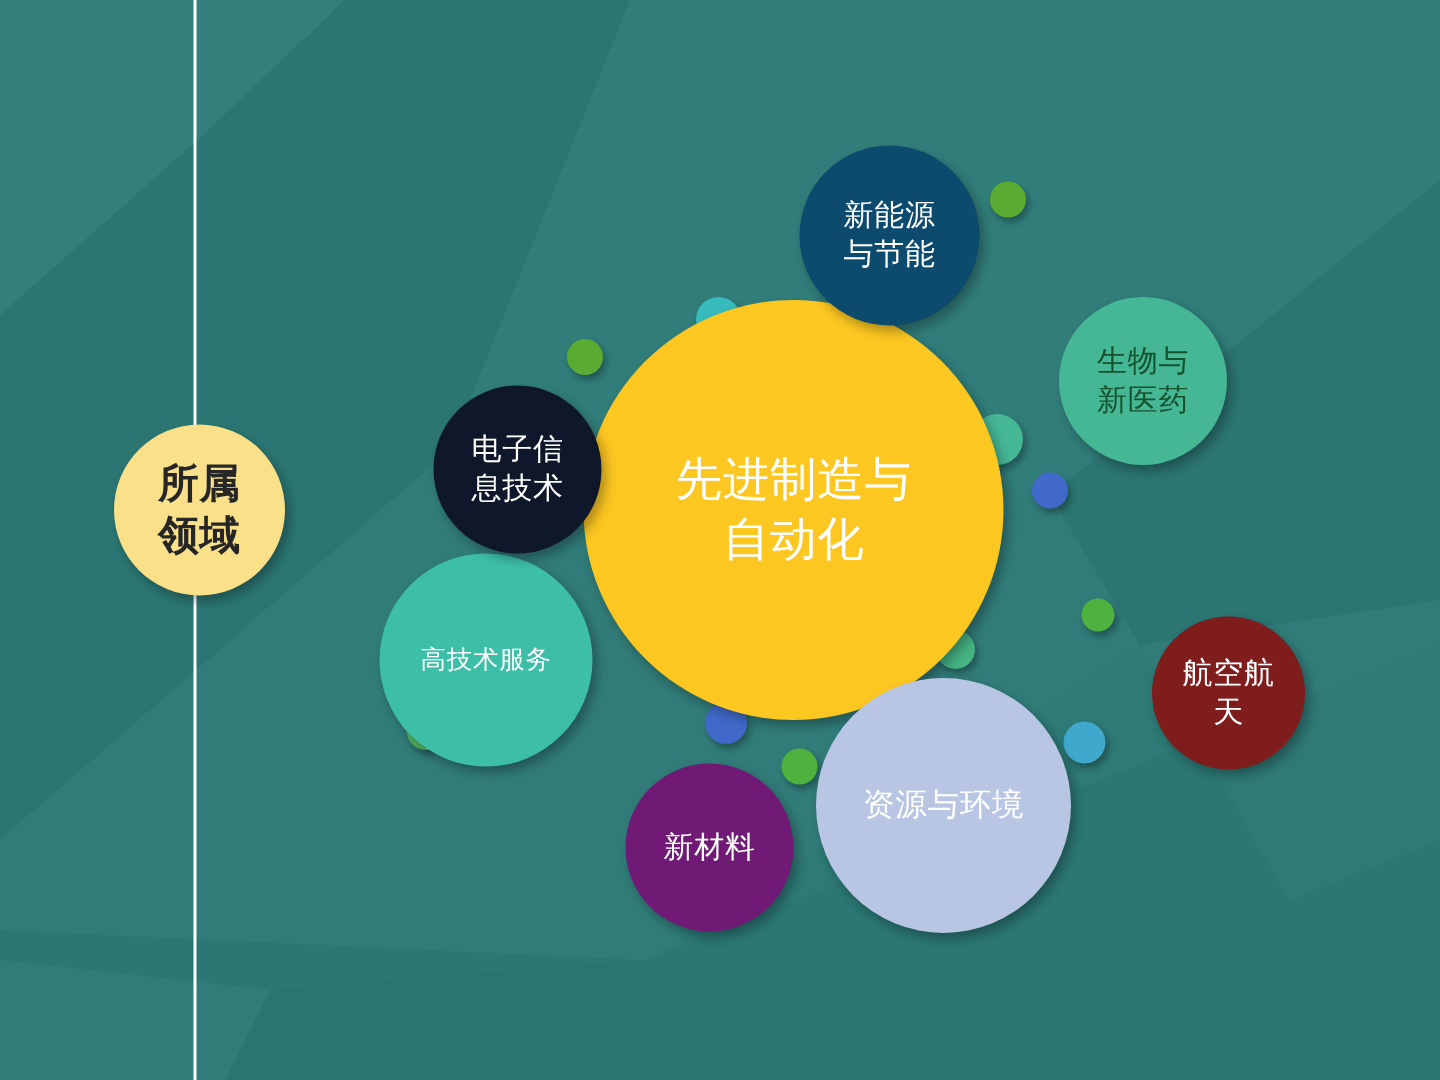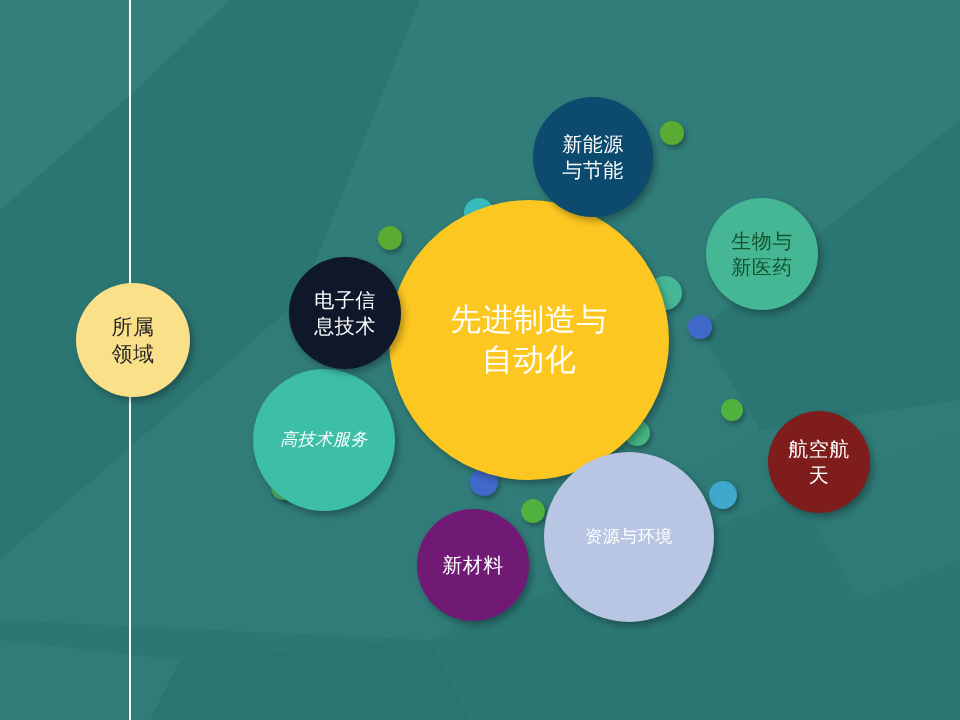--- a/index.html
+++ b/index.html
@@ -91,30 +91,30 @@
       </div>
       <div class="bubble" style="left: 533px; top: 97px; width: 120px; height: 120px; background: #0c4a6e; color: rgb(255, 255, 255); font-size: 20px;">
         <span class="bubble-label">新能源<br>与节能</span>
       </div>
       <div class="bubble" style="left: 706px; top: 198px; width: 112px; height: 112px; background: rgb(69, 183, 149); color: #14532d; font-size: 20px;">
         <span class="bubble-label">生物与<br>新医药</span>
       </div>
       <div class="bubble" style="left: 768px; top: 411px; width: 102px; height: 102px; background: #7f1d1d; color: rgb(255, 255, 255); font-size: 20px;">
         <span class="bubble-label">航空航<br>天</span>
       </div>
-      <div class="bubble" style="left: 544px; top: 452px; width: 170px; height: 170px; background: rgb(184, 198, 228); color: rgb(255, 255, 255); font-size: 17px;">
+      <div class="bubble" style="left: 544px; top: 452px; width: 170px; height: 170px; background: rgb(184, 198, 228); color: rgb(255, 255, 255); font-size: 21px;">
         <span class="bubble-label">资源与环境</span>
       </div>
       <div class="bubble" style="left: 417px; top: 509px; width: 112px; height: 112px; background: #701a75; color: rgb(255, 255, 255); font-size: 20px;">
         <span class="bubble-label">新材料</span>
       </div>
-      <div class="bubble" style="left: 253px; top: 369px; width: 142px; height: 142px; background: rgb(61, 191, 167); color: rgb(255, 255, 255); font-size: 17px; font-style: italic;">
+      <div class="bubble" style="left: 253px; top: 369px; width: 142px; height: 142px; background: rgb(61, 191, 167); color: rgb(255, 255, 255); font-size: 17px;">
         <span class="bubble-label">高技术服务</span>
       </div>
       <div class="bubble" style="left: 289px; top: 257px; width: 112px; height: 112px; background: #0f172a; color: rgb(255, 255, 255); font-size: 20px;">
         <span class="bubble-label">电子信<br>息技术</span>
       </div>
-      <div class="bubble" style="left: 76px; top: 283px; width: 114px; height: 114px; background: rgb(251, 224, 138); color: rgb(38, 38, 38); font-size: 21px; font-weight: 400;">
+      <div class="bubble" style="left: 76px; top: 283px; width: 114px; height: 114px; background: rgb(251, 224, 138); color: rgb(38, 38, 38); font-size: 27px; font-weight: 700;">
         <span class="bubble-label">所属<br>领域</span>
       </div>
     </div>
 
 </div>
 
 </body></html>

